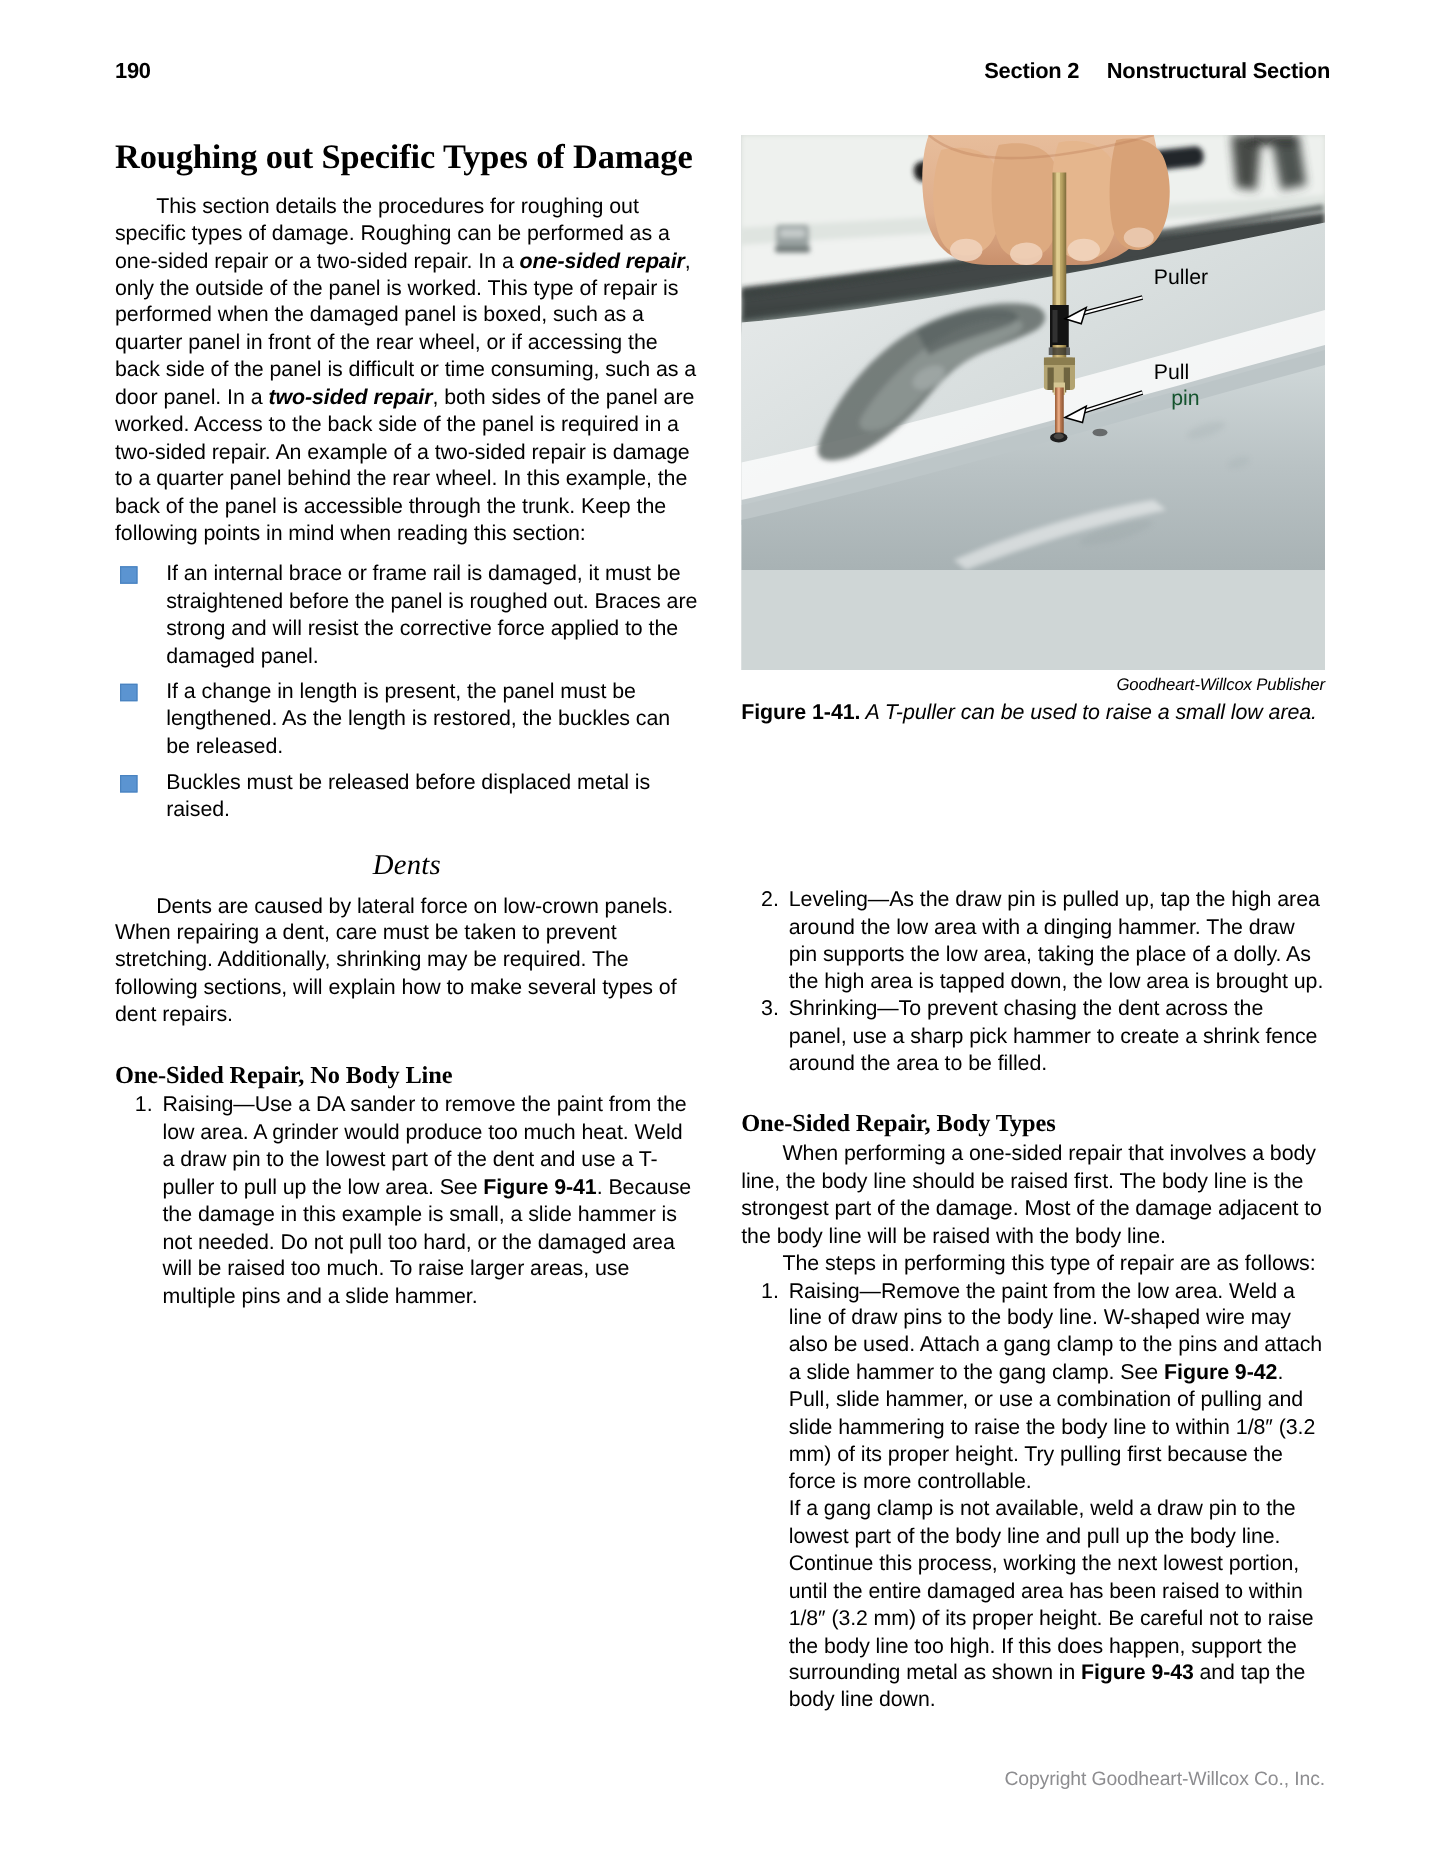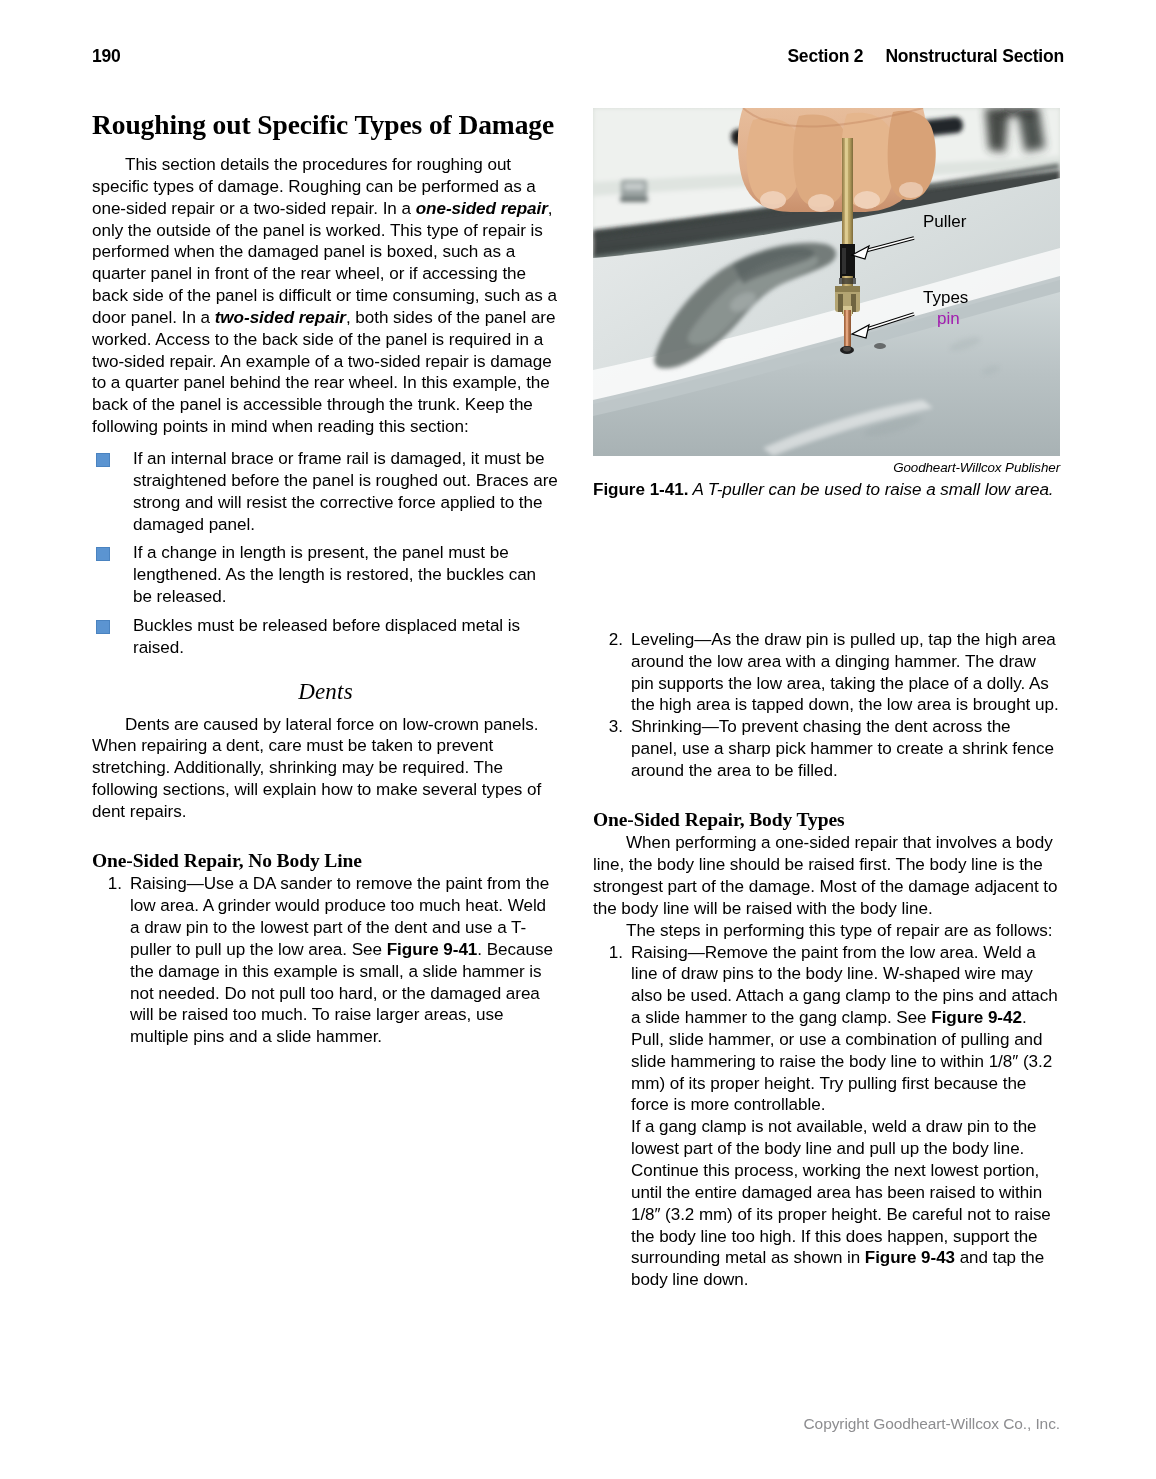--- a/index.html
+++ b/index.html
@@ -144,21 +144,21 @@
     text-indent: 0;
     font-size: 17px;
     line-height: 21.85px;
   }
 
   
   .figure-block { position: relative; }
   .photo {
     position: relative;
     width: 467px;
-    height: 348px;
+    height: 428px;
     overflow: hidden;
     background: #cfd6d6;
   }
   .photo svg { display: block; }
 
   .credit {
     font-family: "Liberation Sans", sans-serif;
     font-size: 13.4px;
     font-style: italic;
     text-align: right;
@@ -377,22 +377,22 @@
         </g>
 
         <g>
           <path d="M321,206 L268,223" stroke="#000000" stroke-width="3.6" fill="none"></path>
           <path d="M321,206 L268,223" stroke="#ffffff" stroke-width="1.8" fill="none"></path>
           <path d="M259,226 L276,217 L273,230 Z" fill="#ffffff" stroke="#000000" stroke-width="1.2"></path>
         </g>
       </svg>
 
       <span style="position:absolute; left:330px; top:104px; font-family:'Liberation Sans',sans-serif; font-size:17px; color:#000;">Puller</span>
-      <span style="position:absolute; left:330px; top:180px; font-family:'Liberation Sans',sans-serif; font-size:17px; color:#000;">Types</span>
-      <span style="position:absolute; left:344px; top:201px; font-family:'Liberation Sans',sans-serif; font-size:17px; color:#a21caf;">pin</span>
+      <span style="position:absolute; left:330px; top:180px; font-family:'Liberation Sans',sans-serif; font-size:17px; color:#000;">Pull</span>
+      <span style="position:absolute; left:344px; top:201px; font-family:'Liberation Sans',sans-serif; font-size:17px; color:#14532d;">pin</span>
     </div>
 
     <div class="credit">Goodheart-Willcox Publisher</div>
 
     <div class="fig-caption"><span class="fignum">Figure 1-41.</span><span> A T-puller can be used to raise a small low area.</span></div>
   </div>
 
   <div class="after-photo-gap"></div>
 
   <ol class="num-list">

